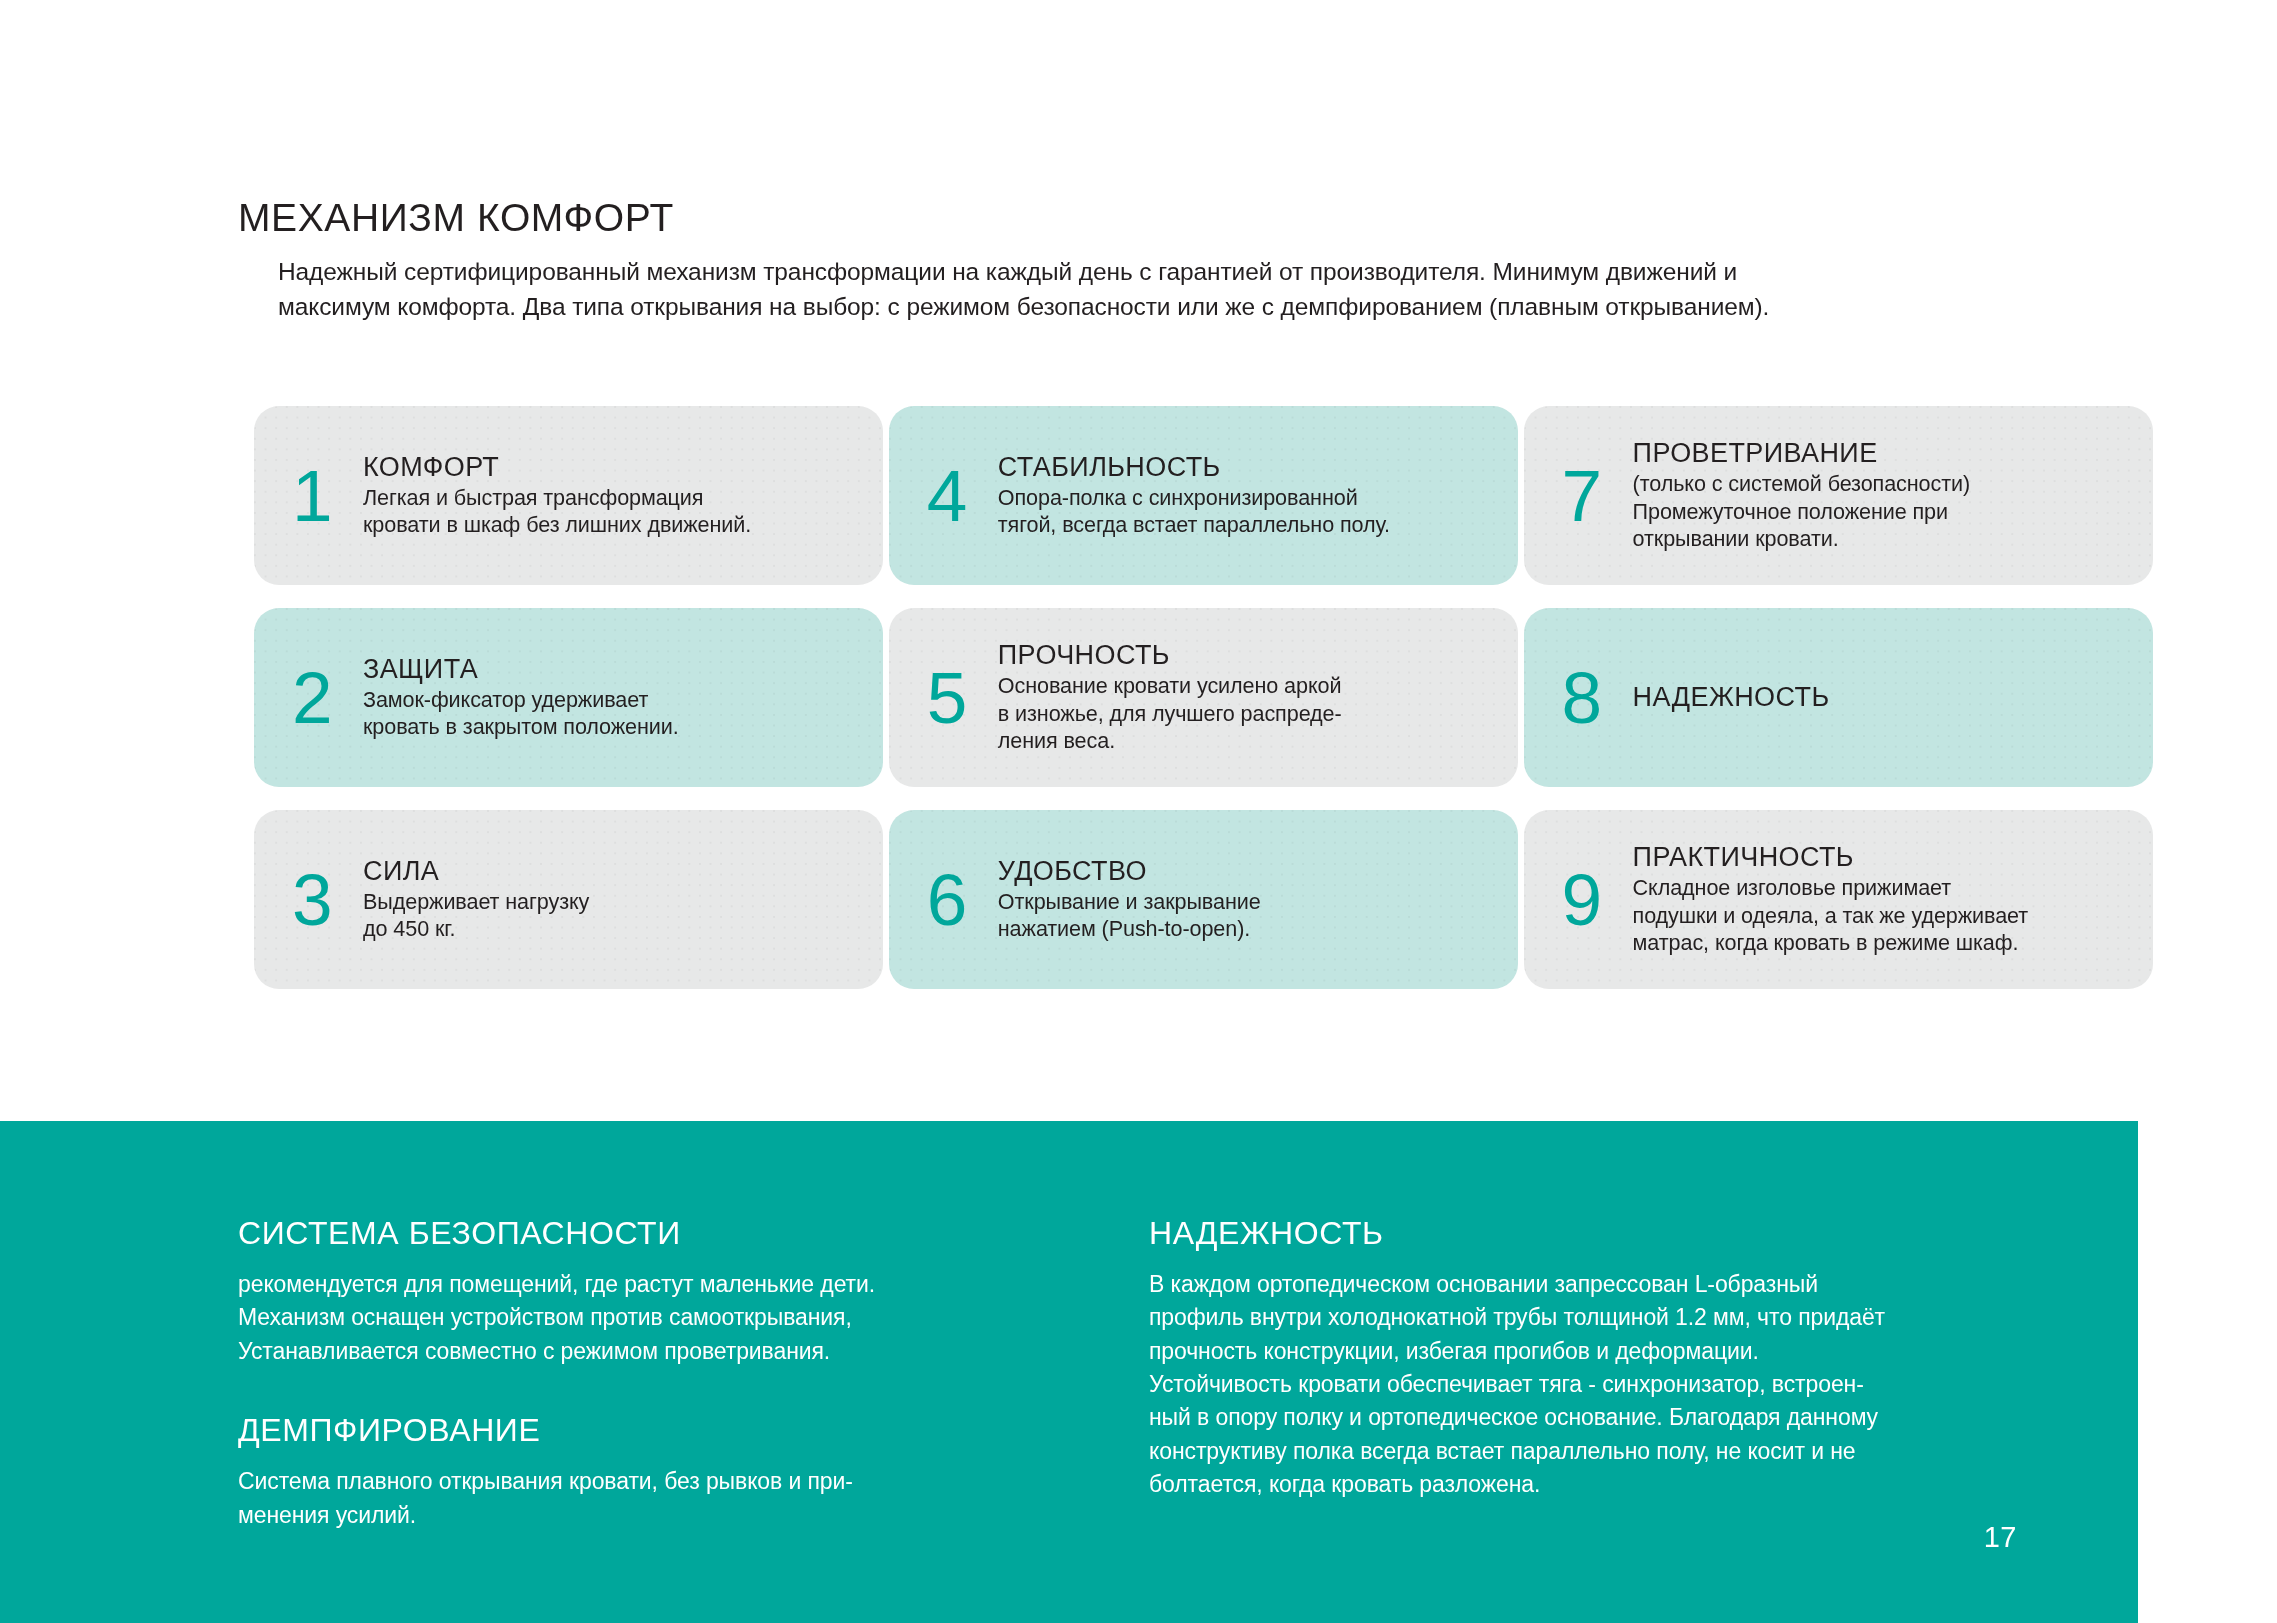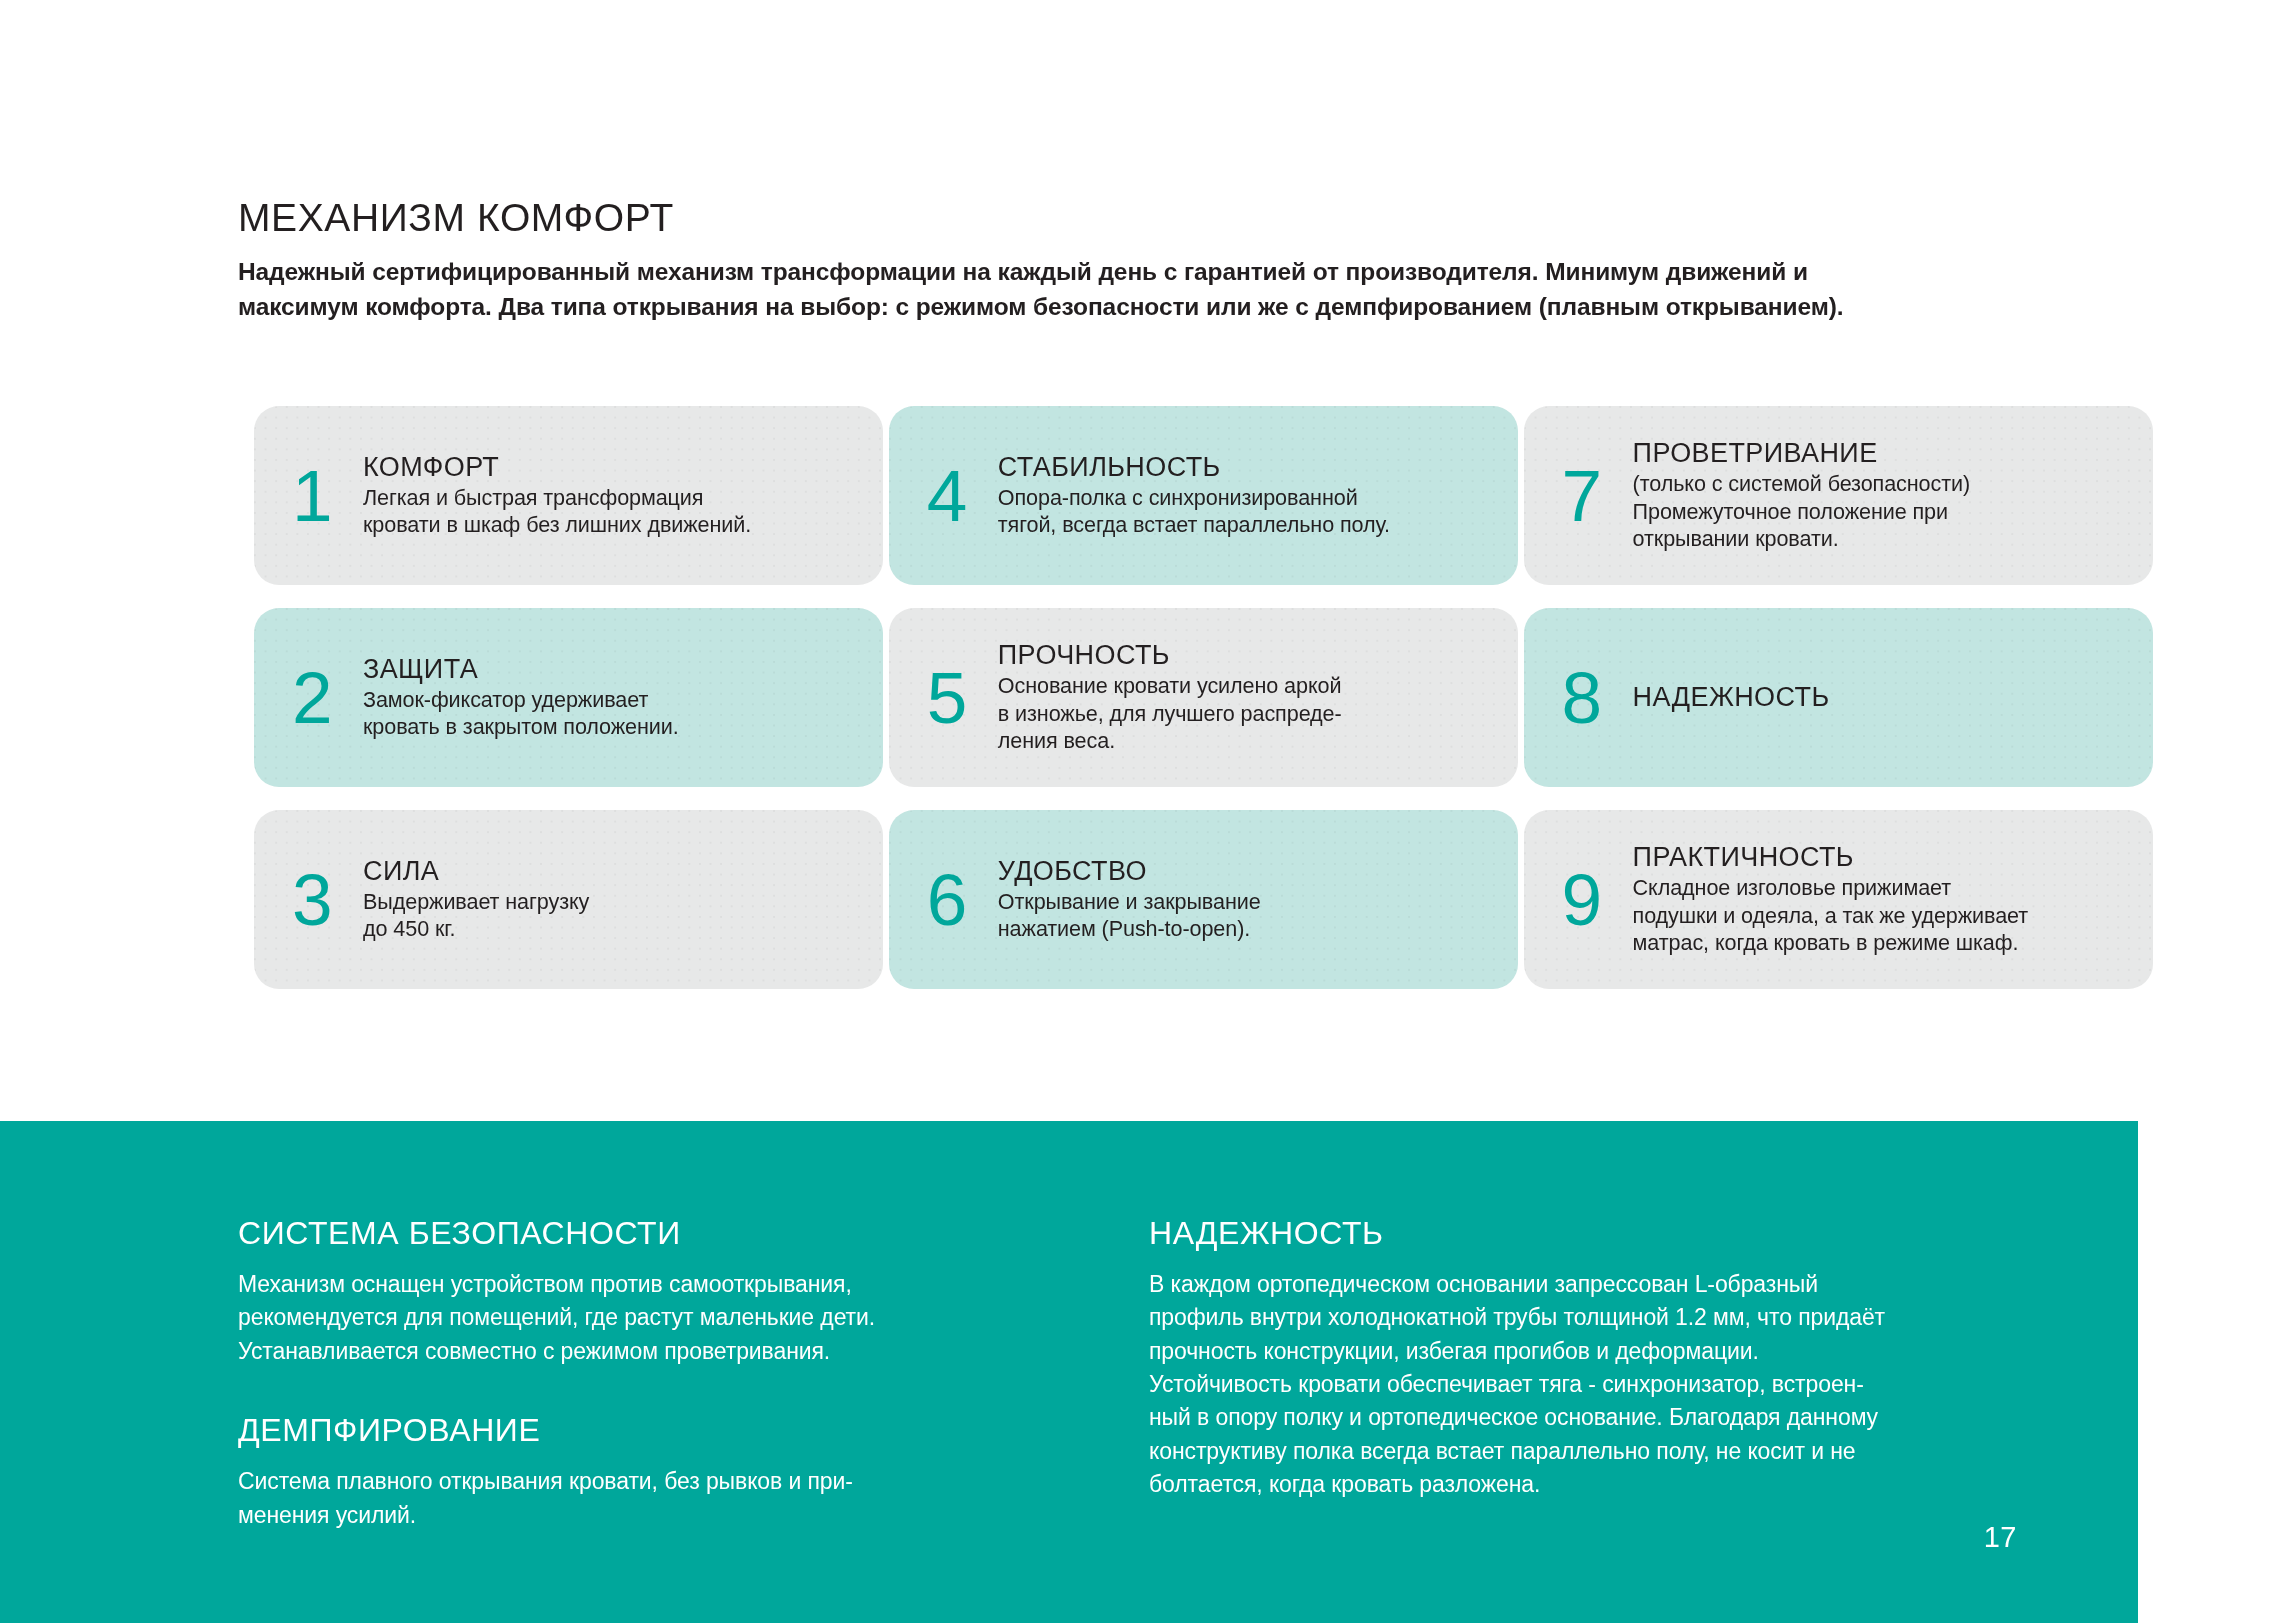--- a/index.html
+++ b/index.html
@@ -40,26 +40,27 @@
     font-size: 39px;
     font-weight: 400;
     letter-spacing: 0.6px;
     color: #231f20;
     line-height: 1.12;
     margin-bottom: 15.4px;
   }
 
   .intro-text {
     font-size: 24.5px;
-    font-weight: 700;
+    font-weight: 400;
     color: #231f20;
     line-height: 1.42;
     letter-spacing: -0.1px;
     text-align: justify;
     text-justify: inter-word;
+    margin-left: 40px;
   }
   .intro-text .l2 { display:block; }
 
   
   .grid {
     position: absolute;
     left: 254px;
     top: 406px;
     width: 1902px;
     display: grid;
@@ -295,22 +296,22 @@
     </div>
   </div>
 
   <div class="bottom-section">
 
     <div class="col-left">
 
       <div>
         <div class="sec-title">СИСТЕМА БЕЗОПАСНОСТИ</div>
         <div class="sec-text">
+          <span>рекомендуется для помещений, где растут маленькие дети.</span>
           <span>Механизм оснащен устройством против самооткрывания,</span>
-          <span>рекомендуется для помещений, где растут маленькие дети.</span>
           <span class="nojust">Устанавливается совместно с режимом проветривания.</span>
         </div>
       </div>
 
       <div class="gap-block"></div>
 
       <div>
         <div class="sec-title">ДЕМПФИРОВАНИЕ</div>
         <div class="sec-text">
           <span>Система плавного открывания кровати, без рывков и при-</span>

